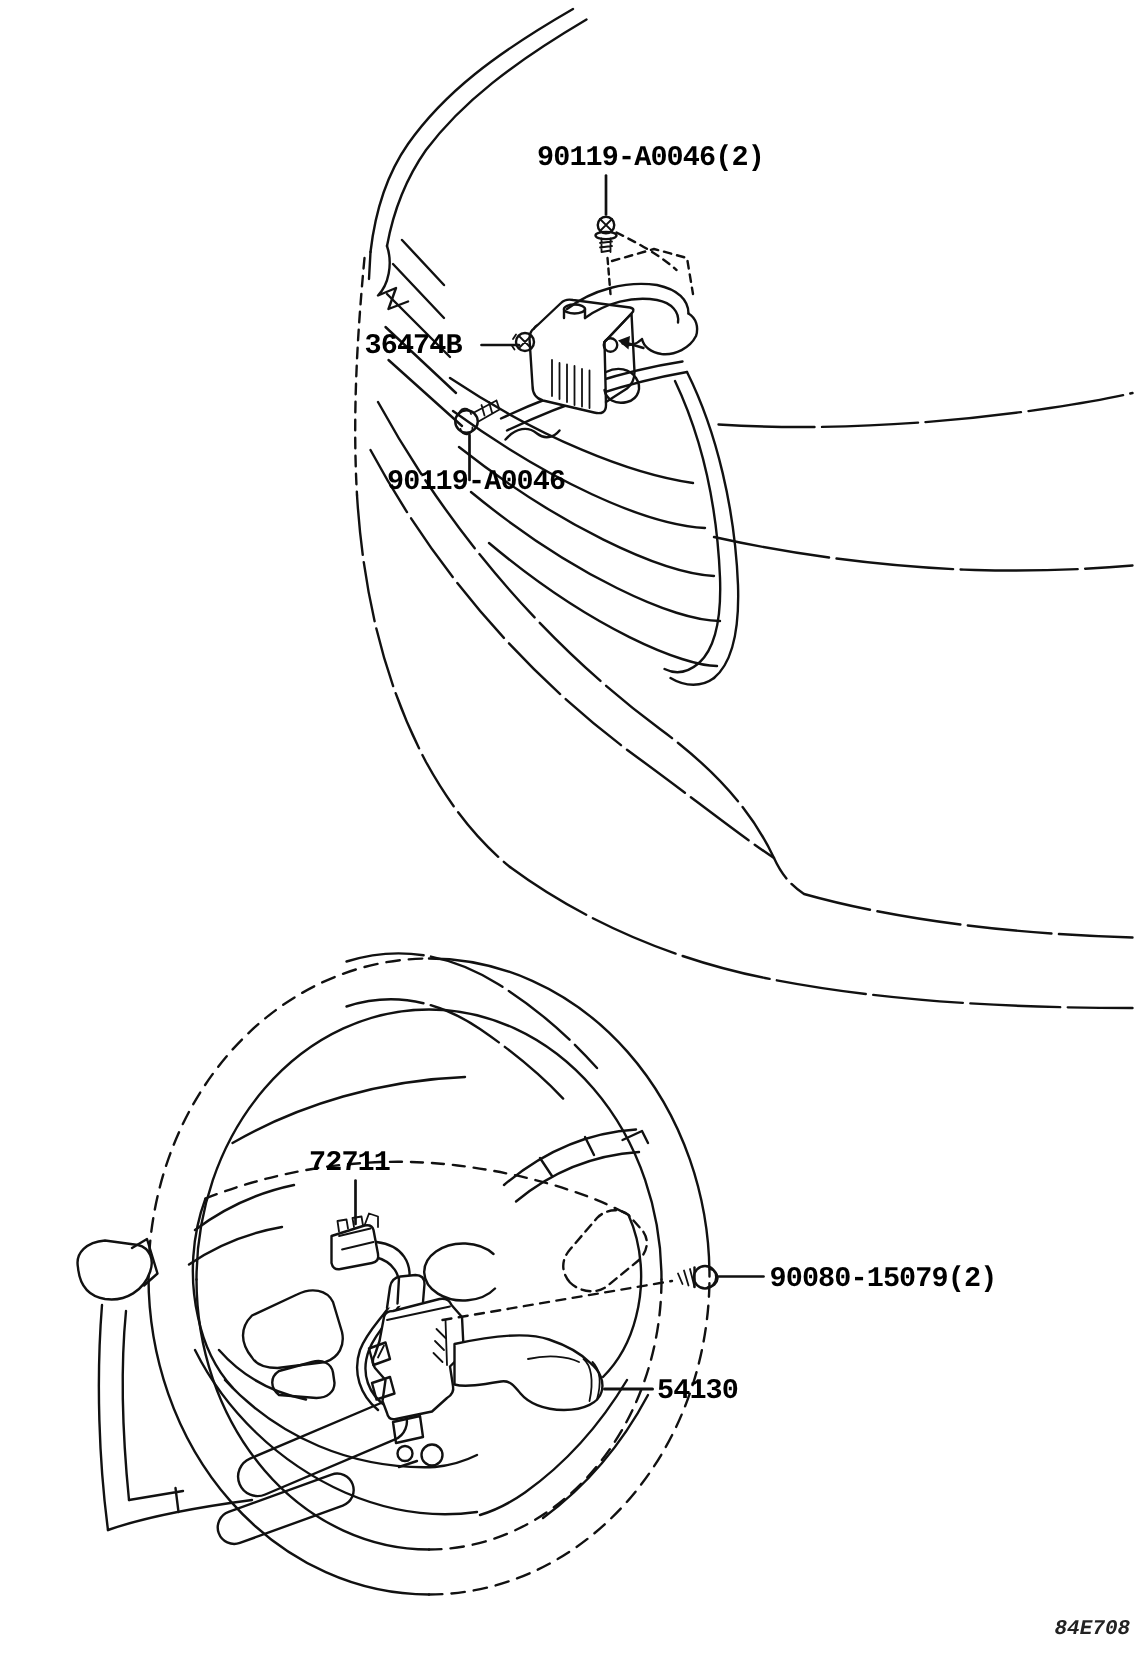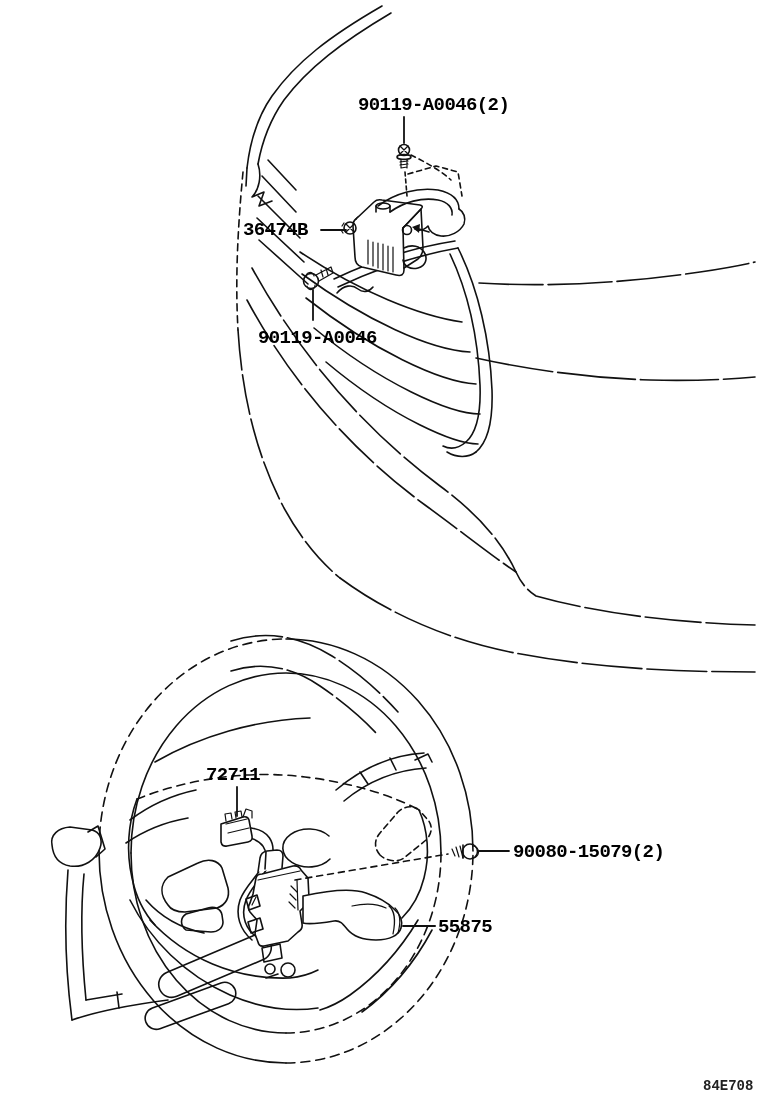--- a/index.html
+++ b/index.html
@@ -235,23 +235,23 @@
       <path d="M237,787 L237,816" stroke-width="1.8"></path>
       <path d="M403,926 L435,926" stroke-width="2"></path>
     </g>
   </g>
 </svg>
 
 <div class="part-label" style="left:347px;top:96px;margin-left:11px;">90119-A0046(2)</div>
 
 <div class="part-label" style="left:243px;top:221px;">36474B</div>
 
-<div class="part-label" style="left:258px;top:329px;">90119-A0046</div>
+<div class="part-label" style="left:258px;top:312px;">90119-A0046</div>
 
 <div class="part-label" style="left:206px;top:766px;">72711</div>
 
 <div class="part-label" style="left:513px;top:843px;">90080-15079(2)</div>
 
-<div class="part-label" style="left:438px;top:918px;">55875</div>
-
-<div class="diagram-code" style="left:703px;top:1079px;">84E708</div>
+<div class="part-label" style="left:438px;top:918px;">54130</div>
+
+<div class="diagram-code" style="left:703px;top:1079px;font-style:italic;">84E708</div>
 
 </div>
 
 </body></html>

